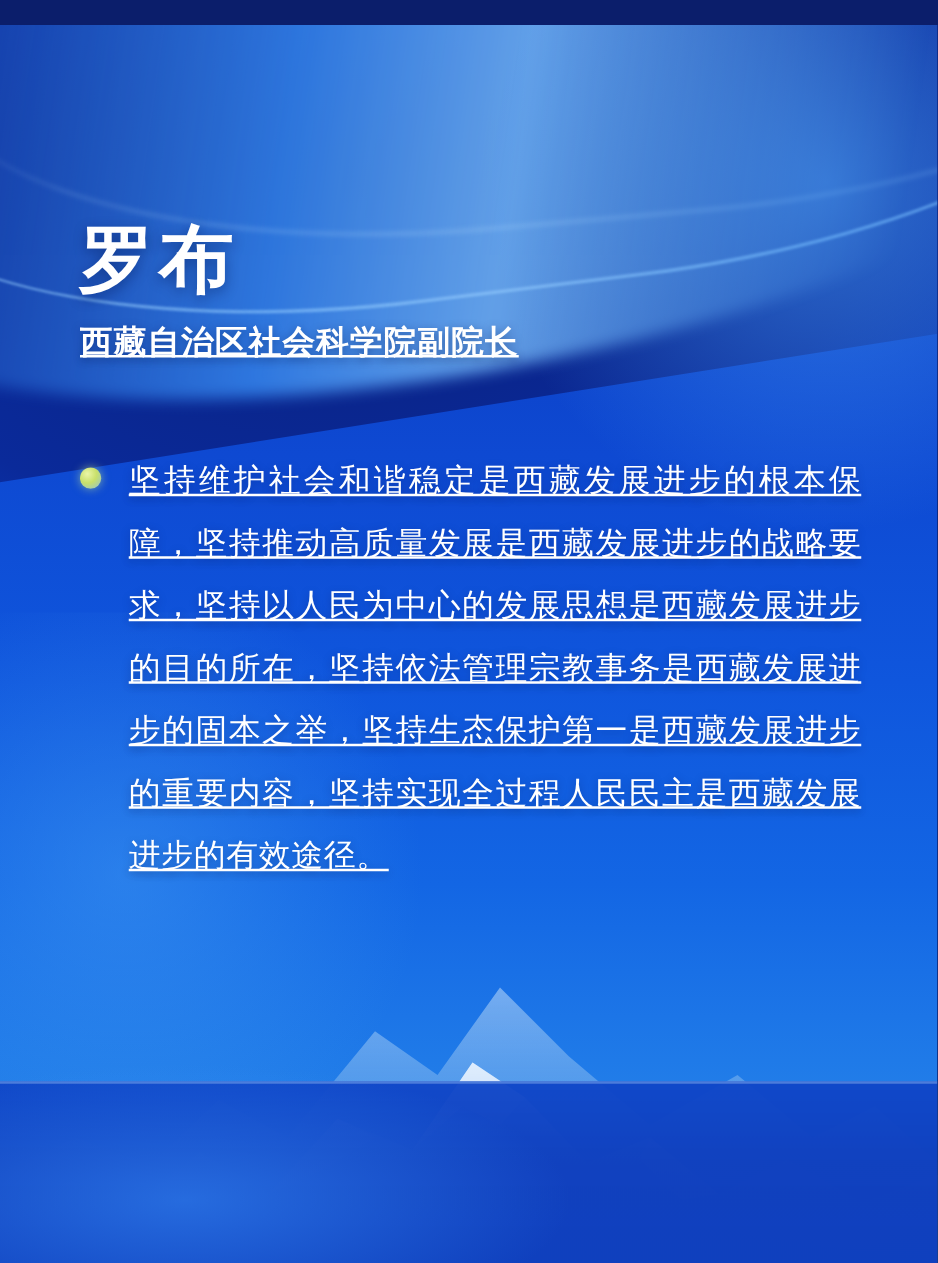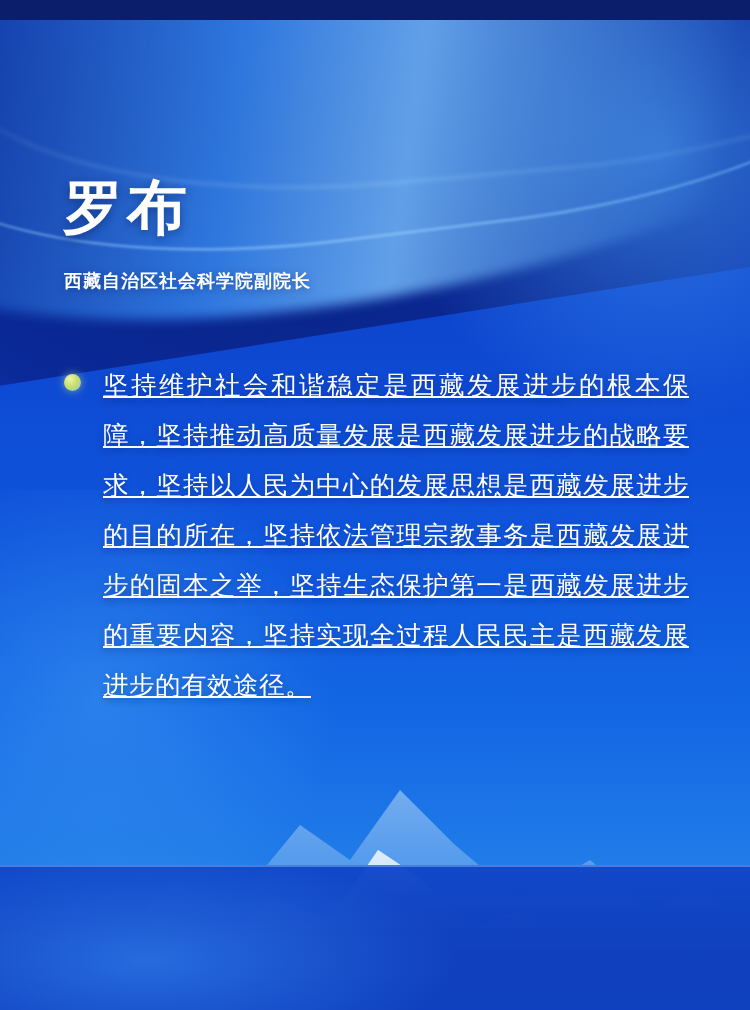--- a/index.html
+++ b/index.html
@@ -137,27 +137,28 @@
     font-size: 60px;
     font-weight: bold;
     color: #ffffff;
     letter-spacing: 4px;
     text-shadow: 0 3px 10px rgba(0, 20, 80, 0.45);
     font-family: "DejaVu Sans", "Liberation Sans", sans-serif;
   }
   .speaker-title {
     position: absolute;
     left: 64px;
-    top: 249px;
-    font-size: 18px;
+    top: 236px;
+    font-size: 26px;
     font-weight: bold;
     color: #ffffff;
     letter-spacing: 1px;
     text-shadow: 0 2px 8px rgba(0, 20, 80, 0.4);
     font-family: "DejaVu Sans", "Liberation Sans", sans-serif;
+    text-decoration: underline;
   }
   .quote-block {
     position: absolute;
     left: 64px;
     top: 340px;
     width: 625px;
     display: flex;
     align-items: flex-start;
   }
   .bullet {

